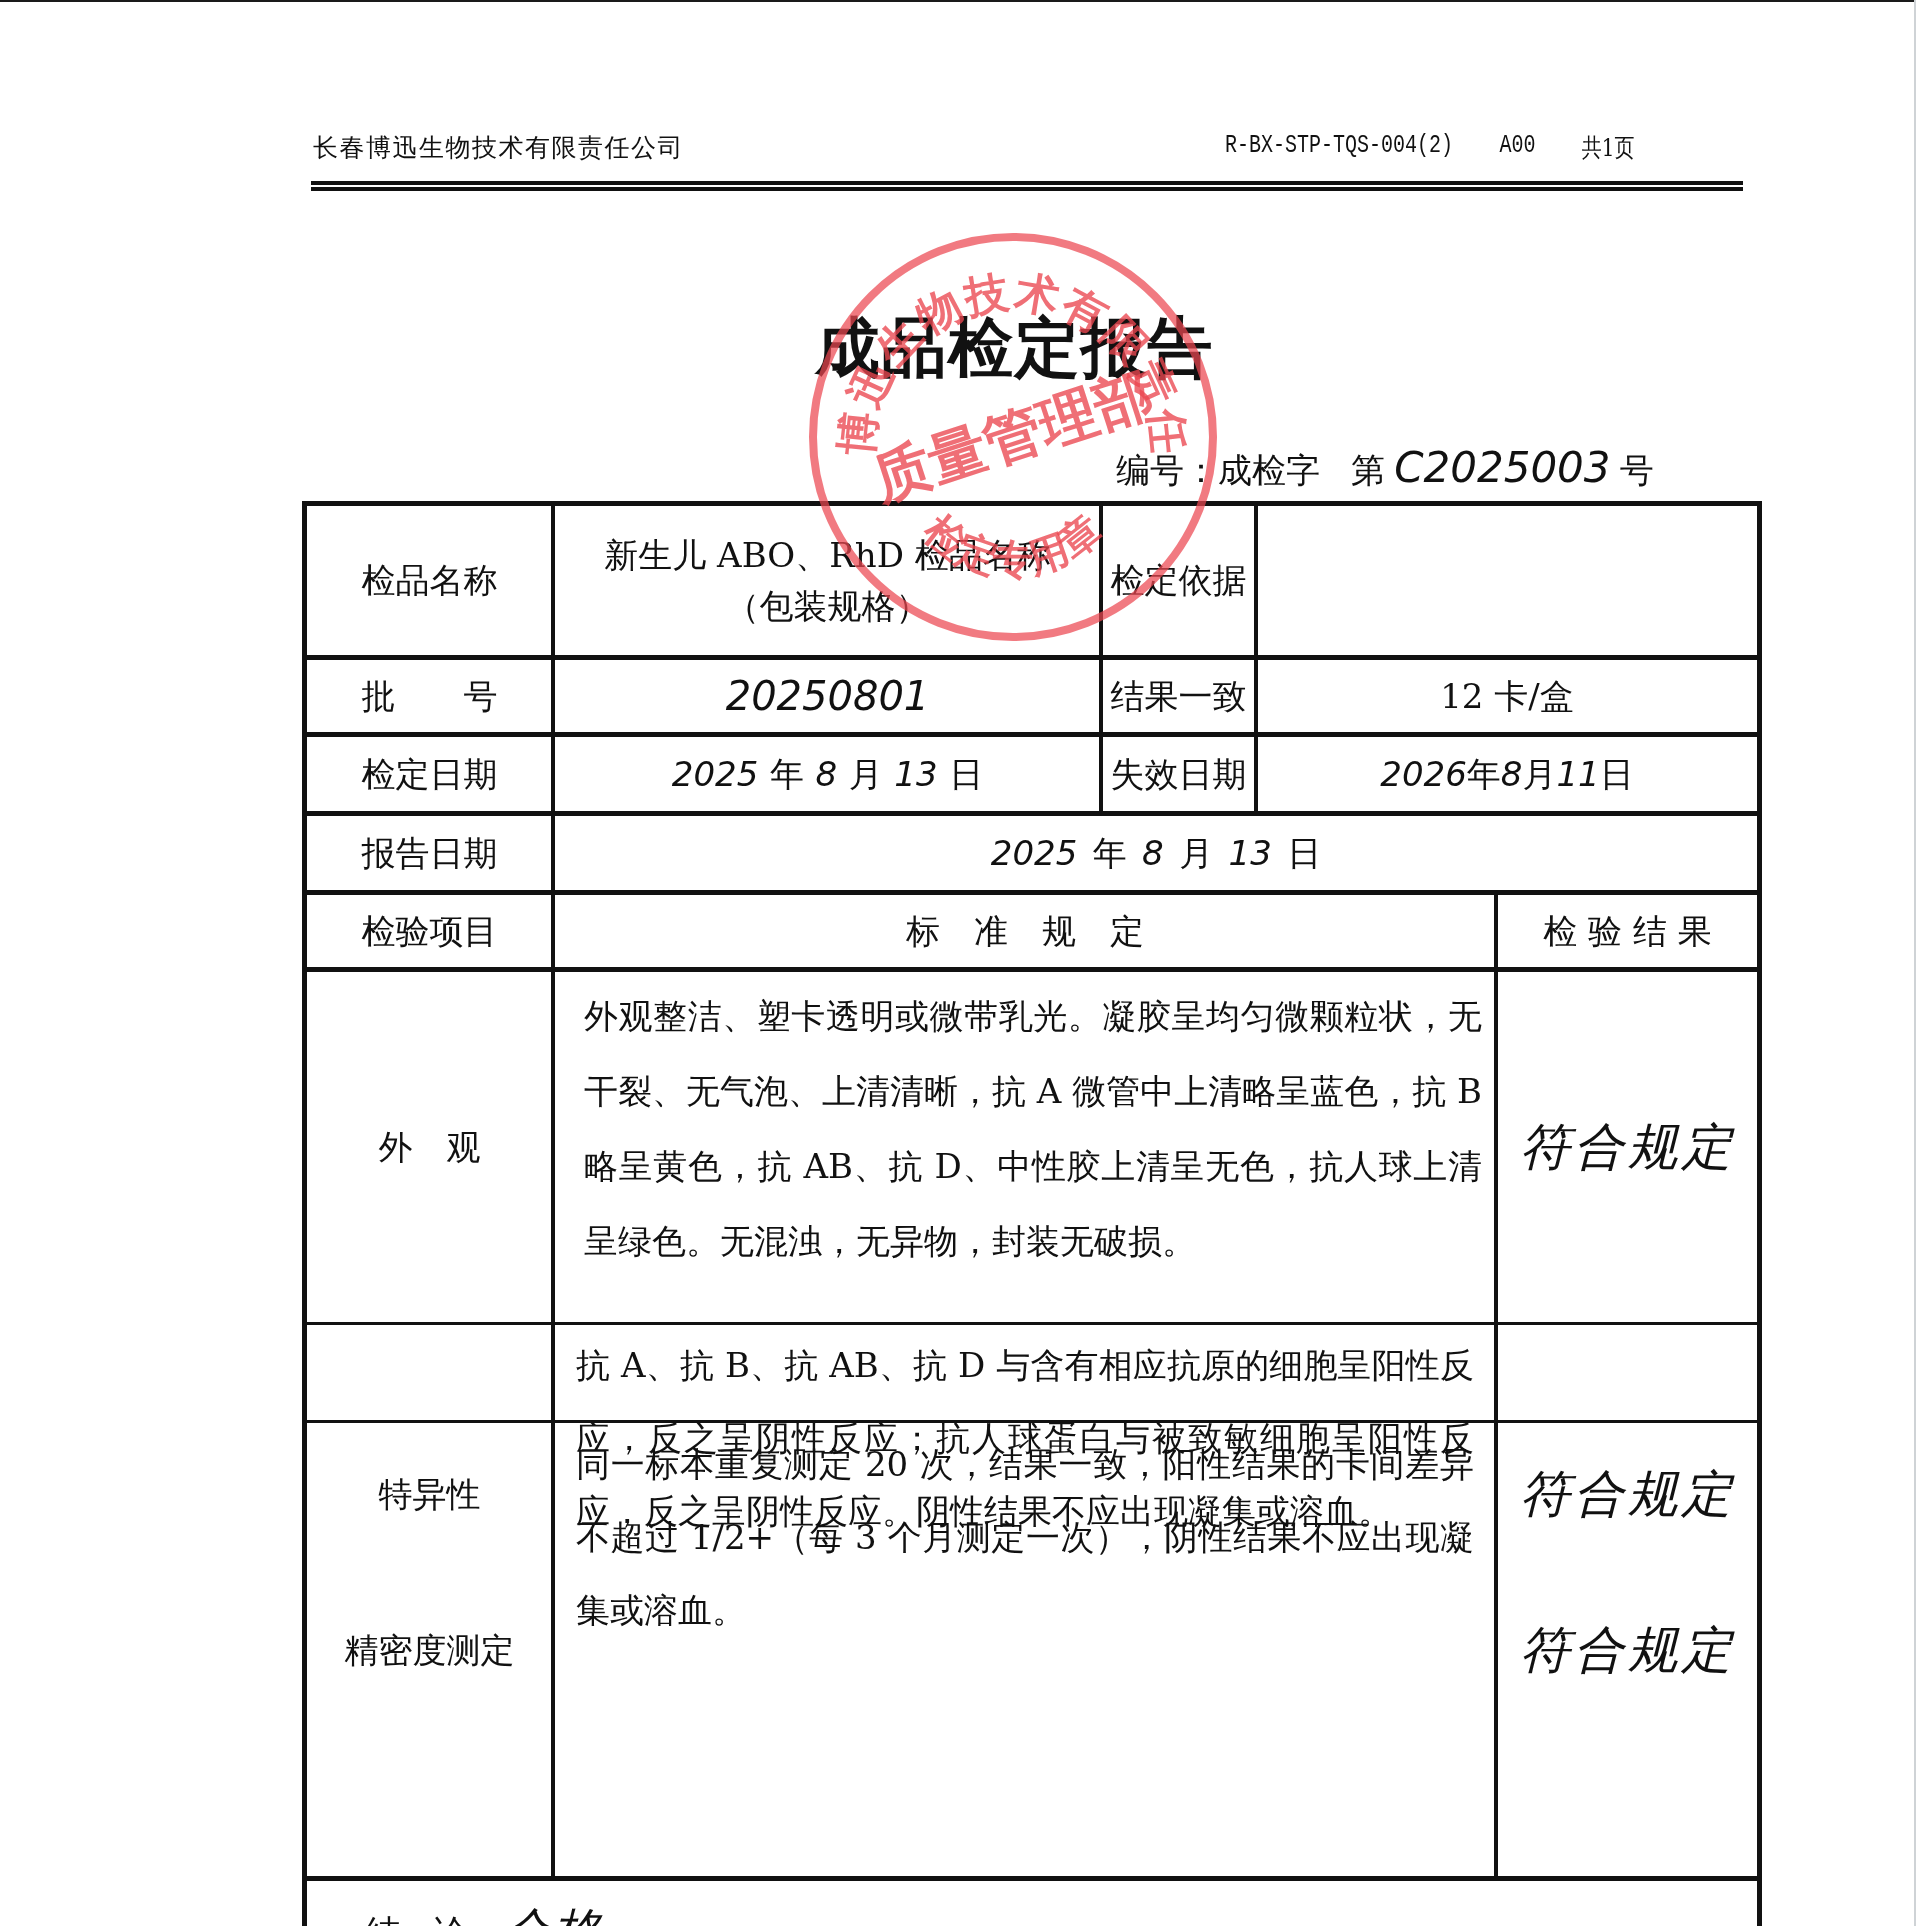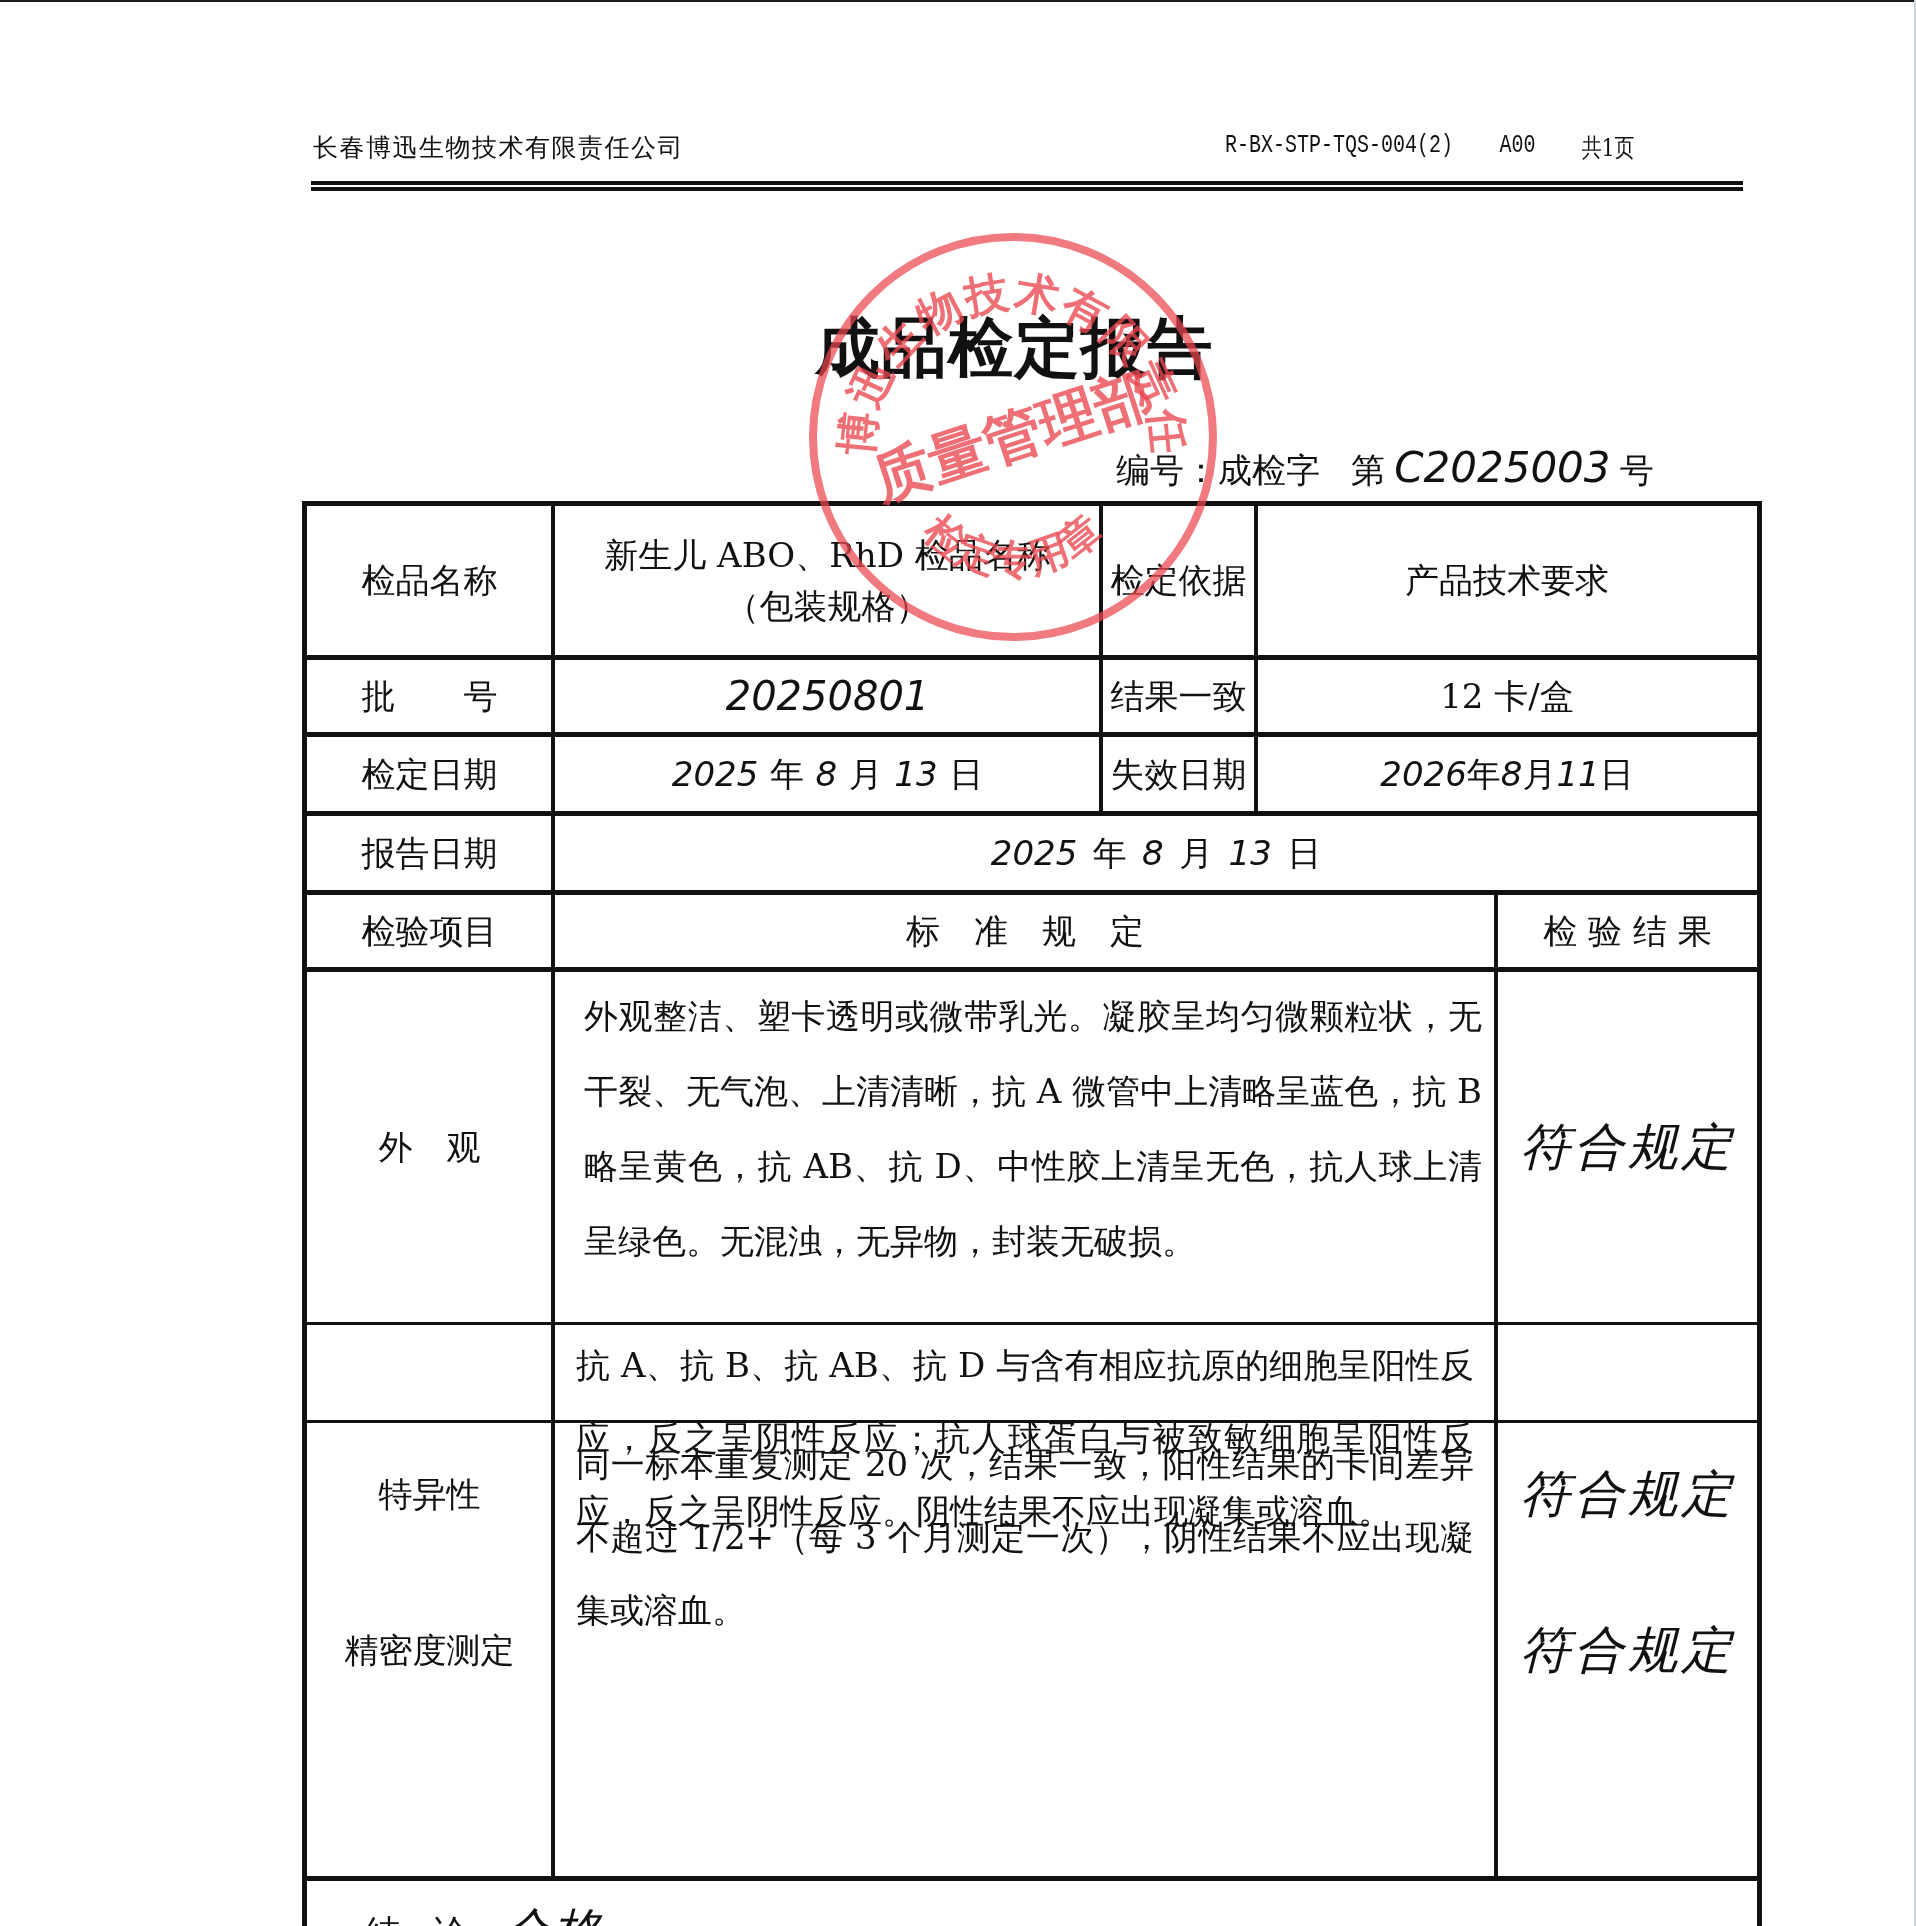--- a/index.html
+++ b/index.html
@@ -80,21 +80,20 @@
   <div class="vl" style="left:797px;top:0;height:312px;"></div>
   <div class="vl" style="left:952px;top:0;height:312px;"></div>
   <div class="vl" style="left:1192px;top:389px;height:990px;"></div>
 
   <div class="cell" style="left:5.4px;top:5.4px;width:244px;height:149px;">检品名称</div>
   <div class="cell" style="left:253px;top:5.4px;width:545px;height:149px;flex-direction:column;">
     <span>新生儿 ABO、RhD 检品名称</span>
     <span>（包装规格）</span>
   </div>
   <div class="cell" style="left:801px;top:5.4px;width:151px;height:149px;">检定依据</div>
-  <div class="cell" style="left:955px;top:5.4px;width:500px;height:149px;">产品技术要求</div>
 
   <div class="cell" style="left:5.4px;top:159px;width:244px;height:72px;">批　　号</div>
   <div class="cell hand" style="left:253px;top:159px;width:545px;height:72px;font-size:40px;">20250801</div>
   <div class="cell" style="left:801px;top:159px;width:151px;height:72px;">结果一致</div>
   <div class="cell" style="left:955px;top:159px;width:500px;height:72px;">12 卡/盒</div>
 
   <div class="cell" style="left:5.4px;top:236px;width:244px;height:74px;">检定日期</div>
   <div class="cell" style="left:253px;top:236px;width:545px;height:74px;gap:11.6px;">
     <span class="hand">2025</span>
     <span>年</span>

